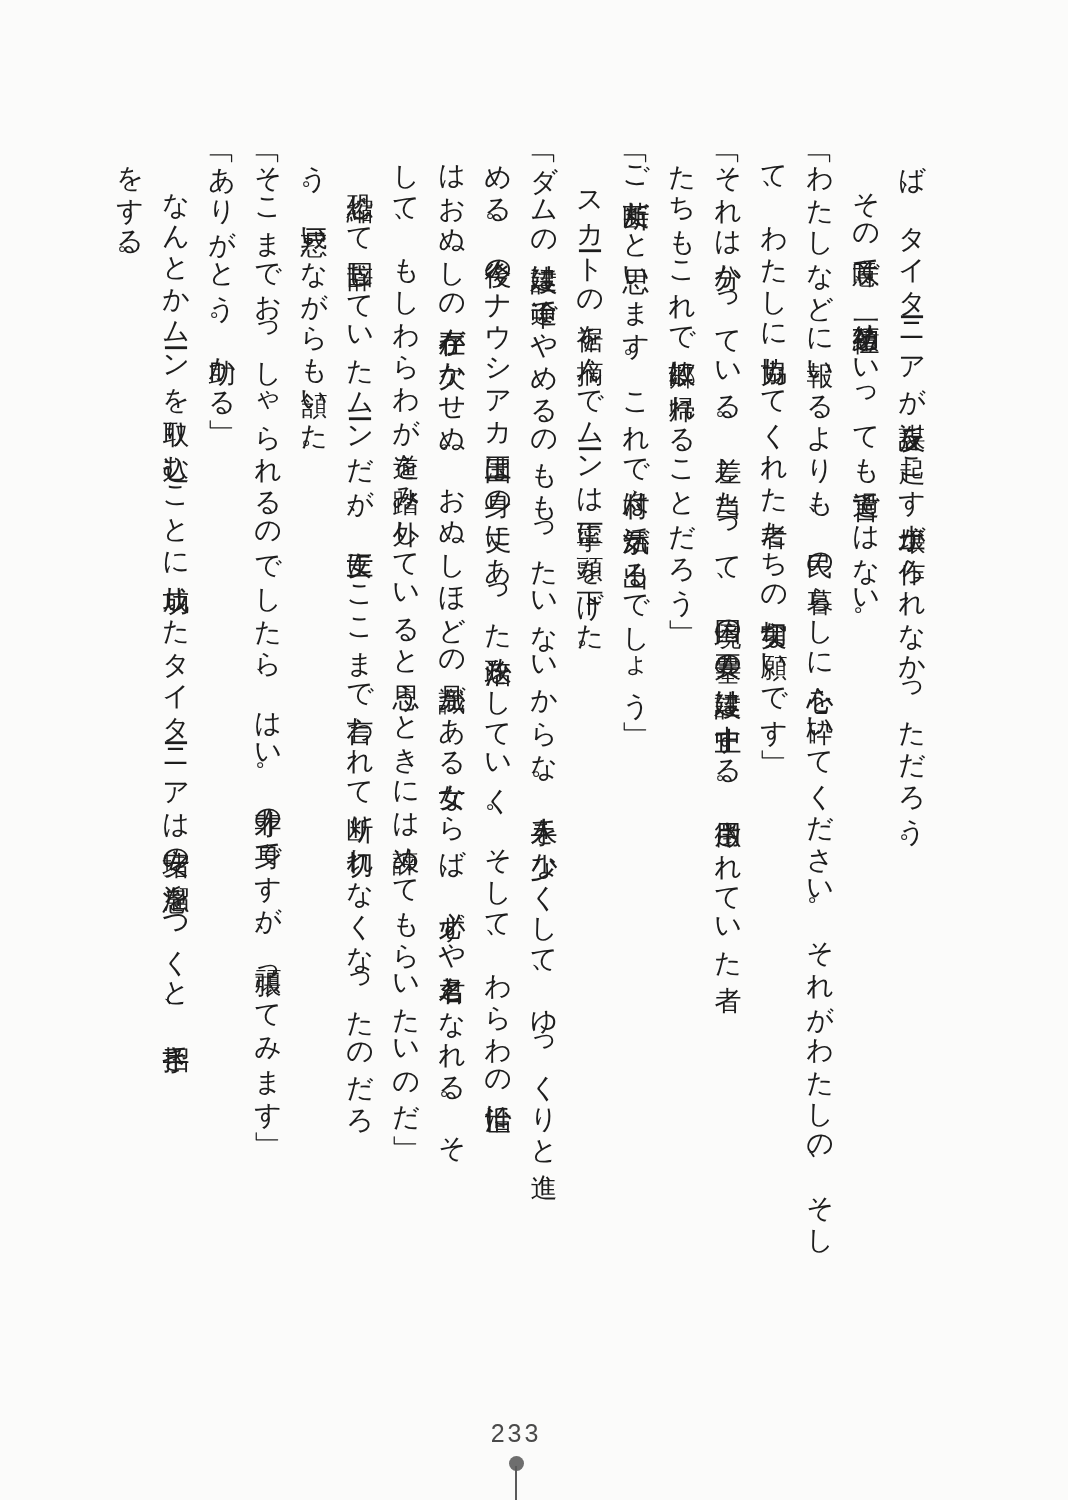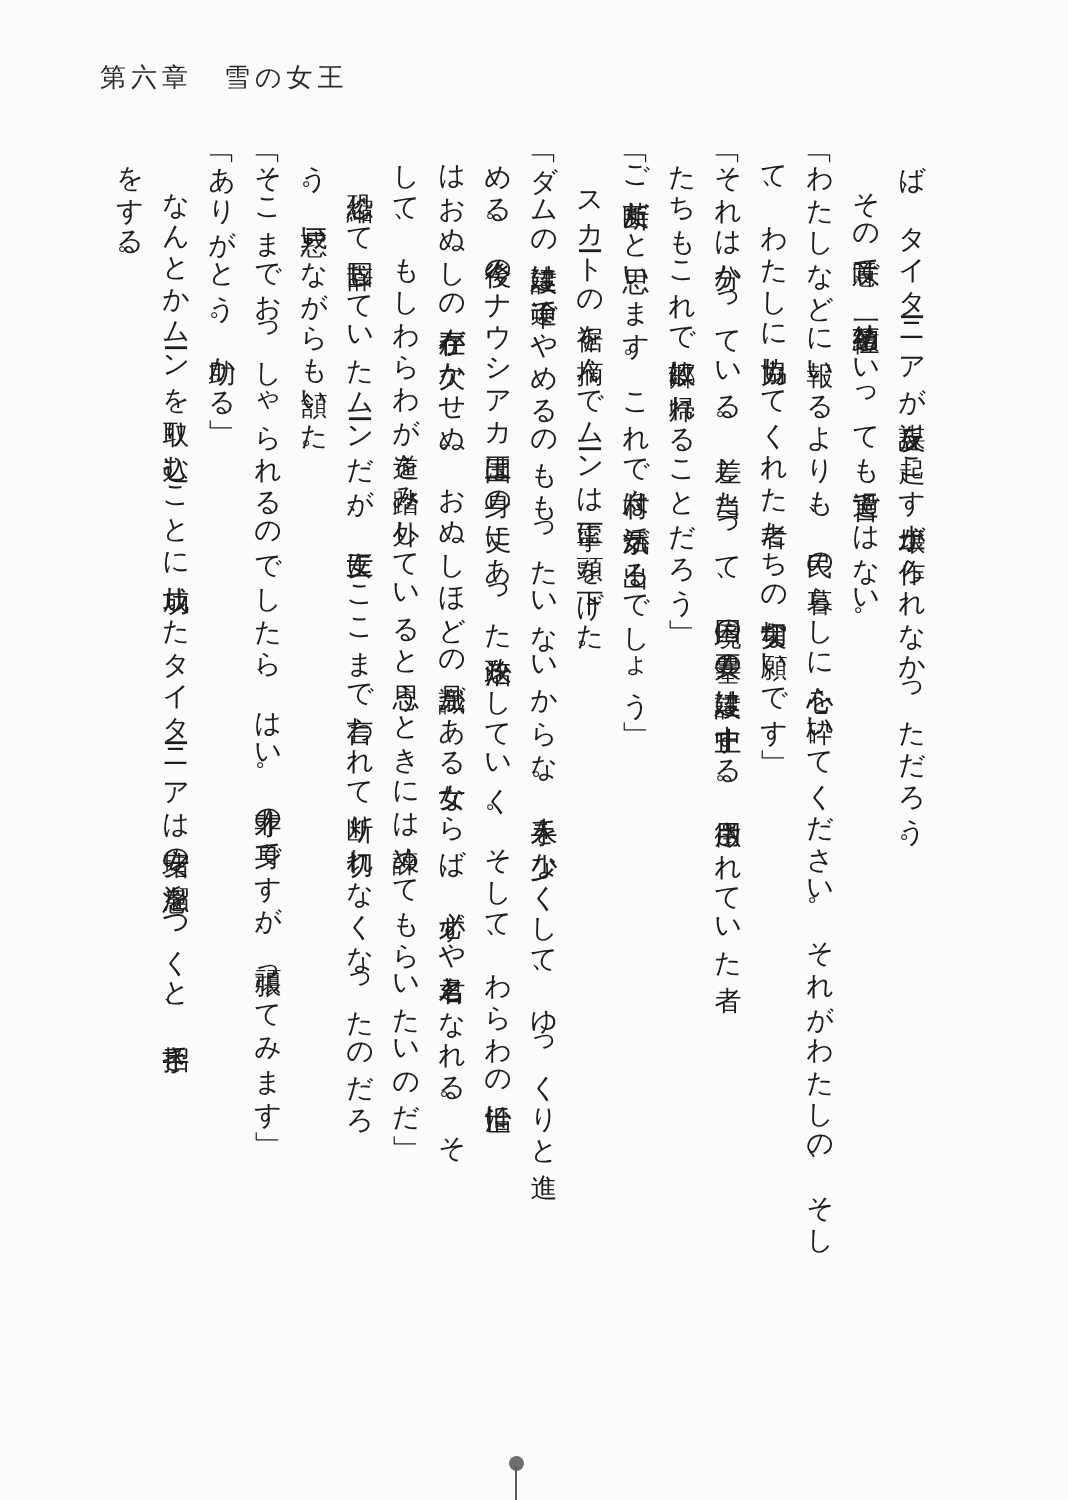--- a/index.html
+++ b/index.html
@@ -82,21 +82,20 @@
     width: 2px;
     height: 34px;
     background: #5a5a5a;
   }
 </style>
 </head>
 <body>
 
 <div class="page">
 
-  <div class="chapter-header">第六章　雪の女王</div>
 
   <div class="text-area">
     <div class="col">ば、タイターニアが謀反を起こす土壌が作られなかっただろう。</div>
     <div class="col indent">その意味で、功績第一位といっても過言ではない。</div>
     <div class="col">「わたしなどに報いるよりも、民の暮らしに心を砕いてください。それがわたしの、そし</div>
     <div class="col">て、わたしに協力してくれた者たちの切実な願いです」</div>
     <div class="col">「それは分かっている。差し当たって、国境の要塞の建設は中止する。徴用されていた者</div>
     <div class="col">たちもこれで故郷に帰れることだろう」</div>
     <div class="col">「ご英断だと思います。これで村々は活気が出るでしょう」</div>
     <div class="col indent">スカートの裾を摘んでムーンは丁寧に頭を下げた。</div>
@@ -106,17 +105,18 @@
     <div class="col">して、もしわらわが道を踏み外していると思うときには諫めてもらいたいのだ」</div>
     <div class="col indent">恐縮して固辞していたムーンだが、女王にここまで言われて断り切れなくなったのだろ</div>
     <div class="col">う。戸惑いながらも頷いた。</div>
     <div class="col">「そこまでおっしゃられるのでしたら、はい。非才の身ですが、頑張ってみます」</div>
     <div class="col">「ありがとう。助かる」</div>
     <div class="col indent">なんとかムーンを取り込むことに成功したタイターニアは安堵の溜息をつくと、手招き</div>
     <div class="col">をする。</div>
   </div>
 
   <div class="footer">
+    <div class="page-number">233</div>
     <div class="footer-dot"></div>
     <div class="footer-stem"></div>
   </div>
 
 </div>
 
 </body></html>

